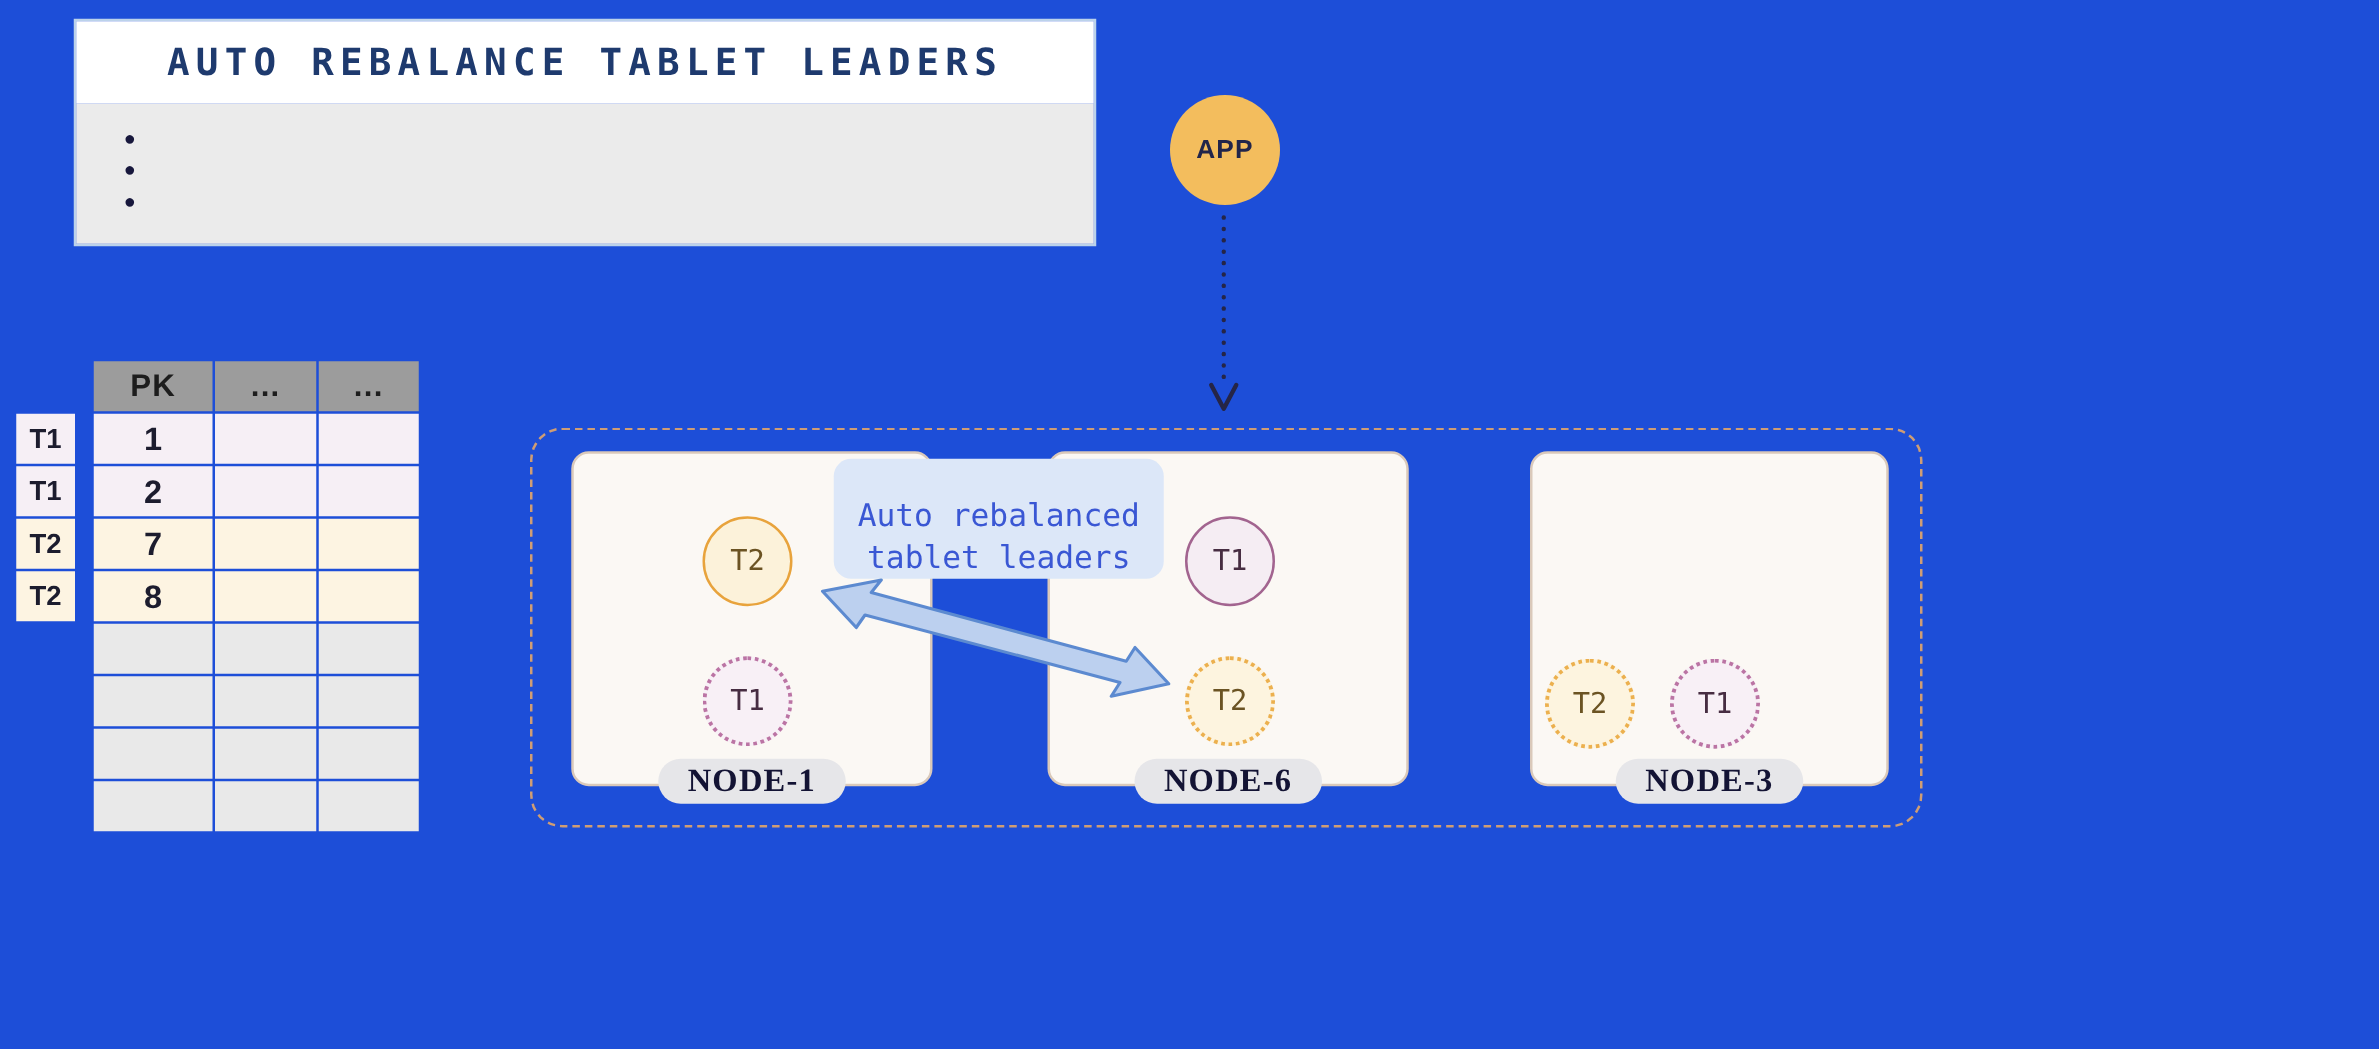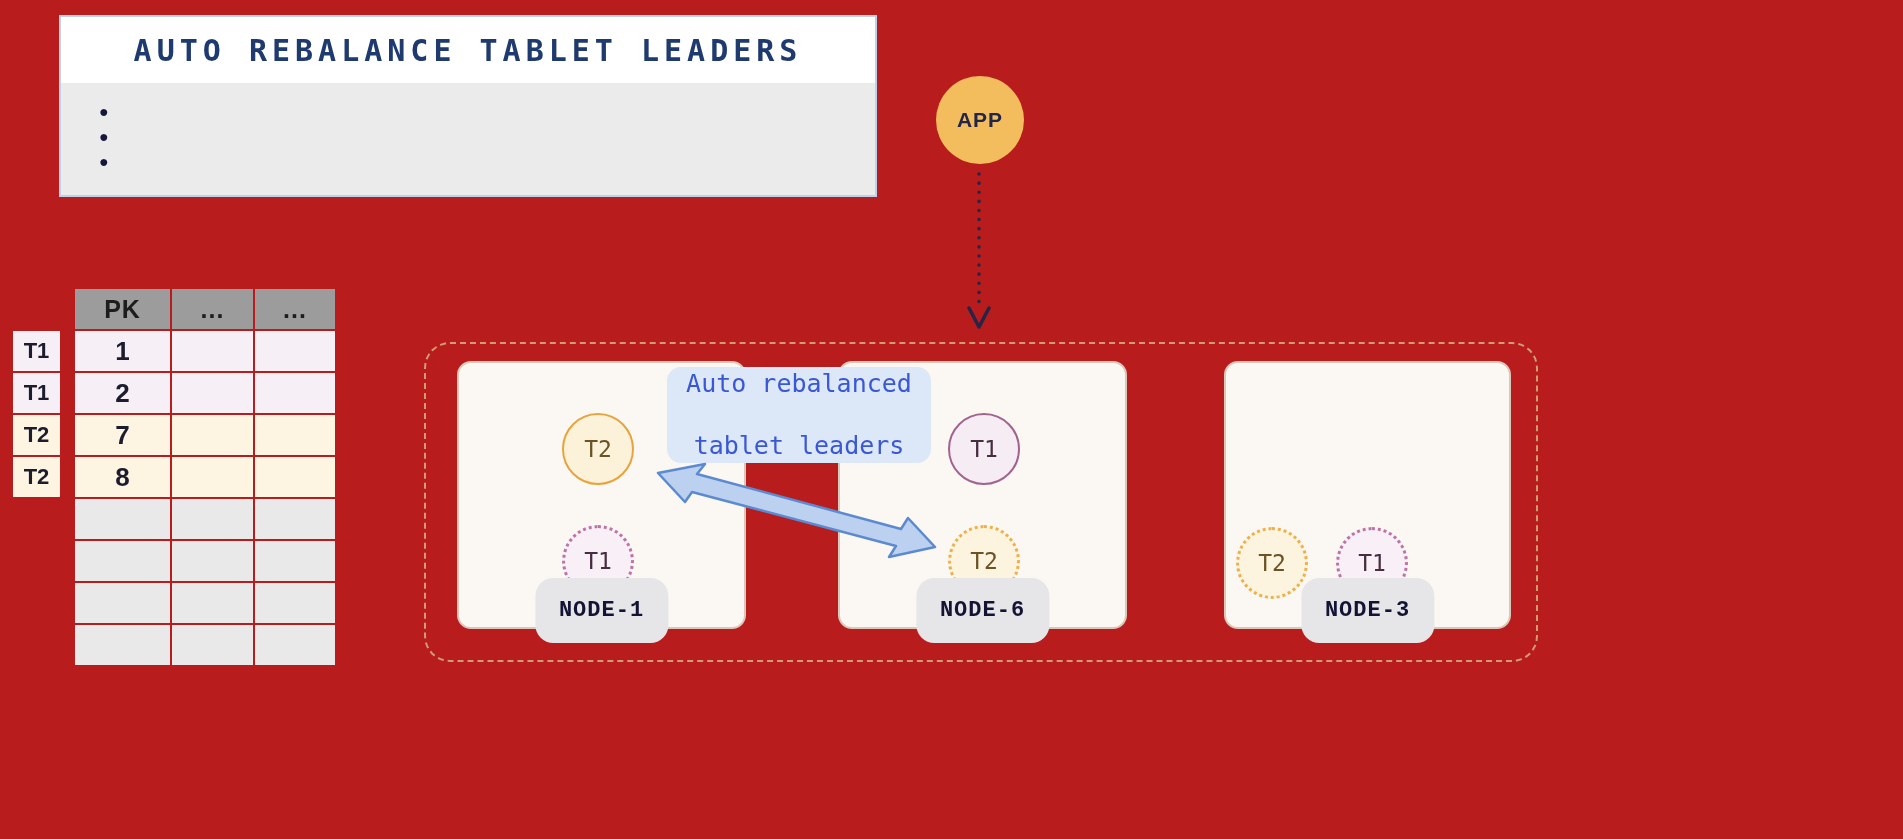--- a/index.html
+++ b/index.html
@@ -1,18 +1,18 @@
 <!DOCTYPE html>
 <html><head>
 <meta charset="utf-8">
 <style>
   * { margin:0; padding:0; box-sizing:border-box; }
   html,body { background:#fff; }
   .page {
-    position:relative; width:1903px; height:839px; background:#b91c1c;
+    position:relative; width:1903px; height:839px; background:#1d4ed8;
     font-family:"Liberation Sans", sans-serif; overflow:hidden;
   }
 
   
   .info-panel { position:absolute; left:59px; top:15px; width:818px; border:2px solid #bcd2ea; }
   .info-title {
     background:#ffffff; height:66px; display:flex; align-items:center; justify-content:center;
     font-family:"DejaVu Sans Mono", monospace; font-size:30px; font-weight:700;
     color:#1e3a6e; letter-spacing:5px;
   }
@@ -49,42 +49,42 @@
     position:absolute; left:424px; top:342px; width:1114px; height:320px;
     border:2.5px dashed #cf9d74; border-radius:26px;
   }
   .node {
     position:absolute; top:17px; width:289px; height:268px;
     background:#fbf8f4; border:2px solid #dac9ba; border-radius:14px;
   }
   .node1 { left:31px; } .node2 { left:412px; } .node3 { left:798px; width:287px; }
   .node-pill {
     position:absolute; bottom:-16px; left:50%; transform:translateX(-50%);
-    background:#e6e6e9; border-radius:18px; padding:20px 24px; white-space:nowrap;
-    font-family:Liberation Mono, monospace; font-weight:700; font-size:22px;
+    background:#e6e6e9; border-radius:18px; padding:3px 24px; white-space:nowrap;
+    font-family:Liberation Serif, serif; font-weight:700; font-size:26px;
     color:#131334; letter-spacing:1px;
   }
   .tablet {
     position:absolute; width:72px; height:72px; border-radius:50%;
     display:flex; align-items:center; justify-content:center;
     font-family:"DejaVu Sans Mono", monospace; font-size:23px;
   }
   .t2-solid  { border:2.5px solid #e8a33c; background:#fcf2da; color:#6b5323; }
   .t1-solid  { border:2.5px solid #a2648f; background:#f5edf3; color:#472d42; }
   .t1-dotted { border:3.5px dotted #bb74a4; background:#f8f0f6; color:#472d42; }
   .t2-dotted { border:3.5px dotted #ecb04e; background:#fdf4df; color:#6b5323; }
   .pos-n1-top { left:103px; top:50px; }  .pos-n1-bot { left:103px; top:162px; }
   .pos-n2-top { left:108px; top:50px; }  .pos-n2-bot { left:108px; top:162px; }
   .pos-n3-left { left:10px; top:164px; } .pos-n3-right { left:110px; top:164px; }
 
   
   .callout {
     position:absolute; left:667px; top:367px; width:264px; height:96px;
     background:#dce7f8; border-radius:14px; z-index:5;
-    display:flex; flex-direction:column; align-items:center; justify-content:space-between;
+    display:flex; flex-direction:column; align-items:center; justify-content:flex-end;
     font-family:"DejaVu Sans Mono", monospace; font-size:25px; color:#3a57d4; line-height:1.35;
   }
 
   
   .overlay { position:absolute; left:0; top:0; z-index:6; pointer-events:none; }
 </style>
 </head>
 <body>
 
 <div class="page">

